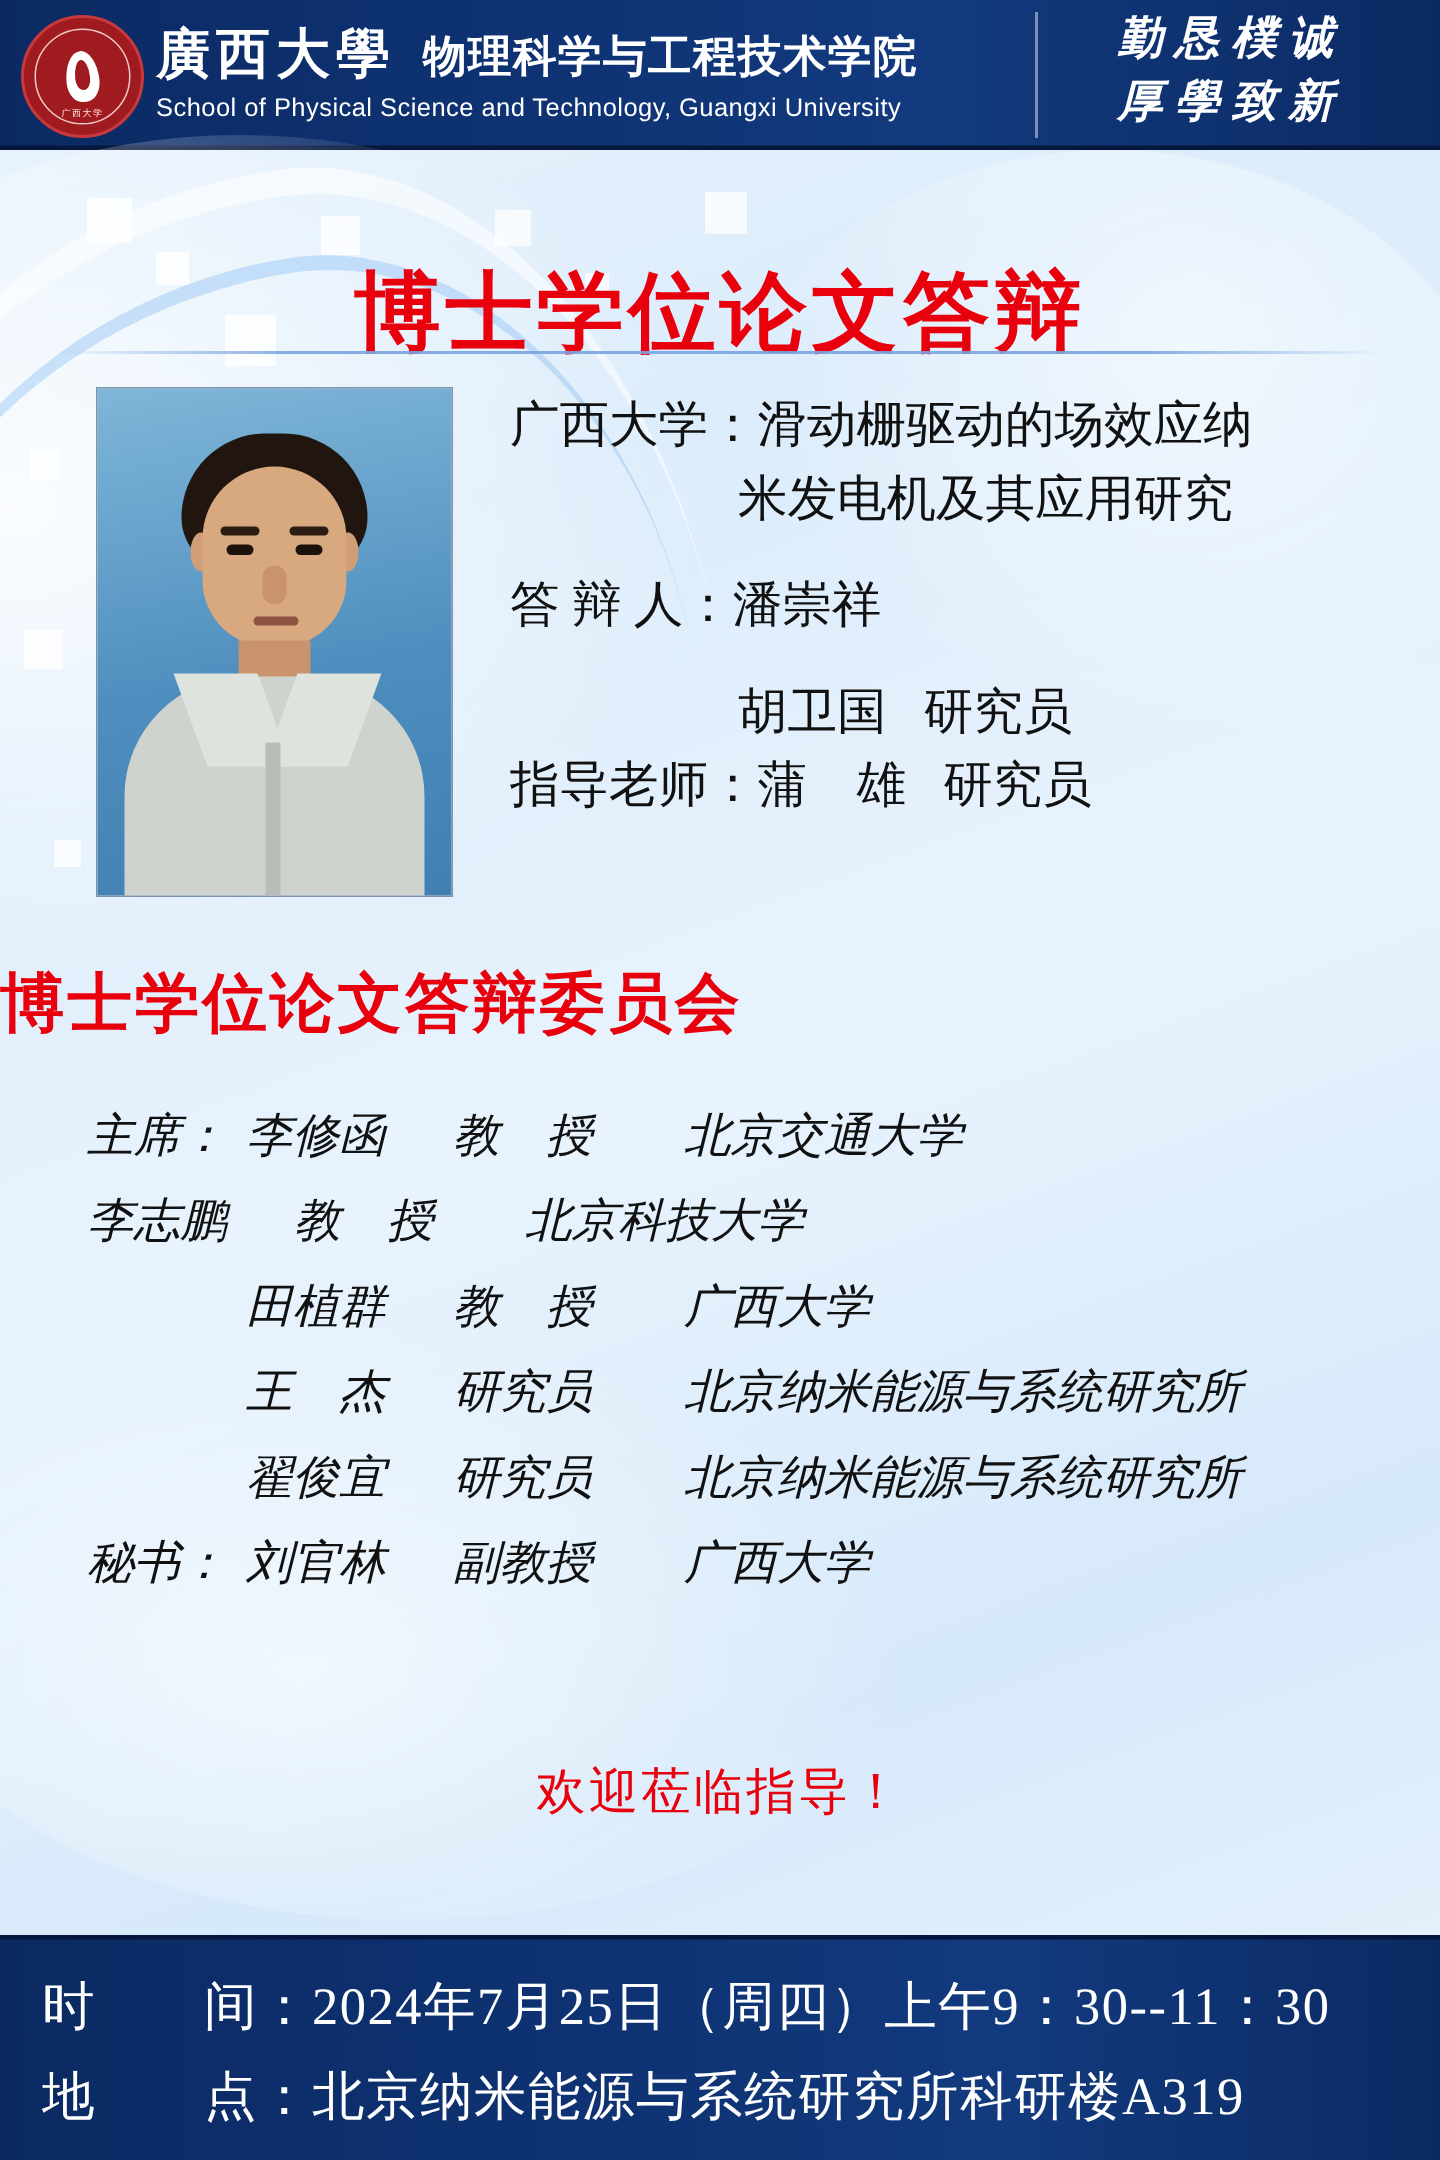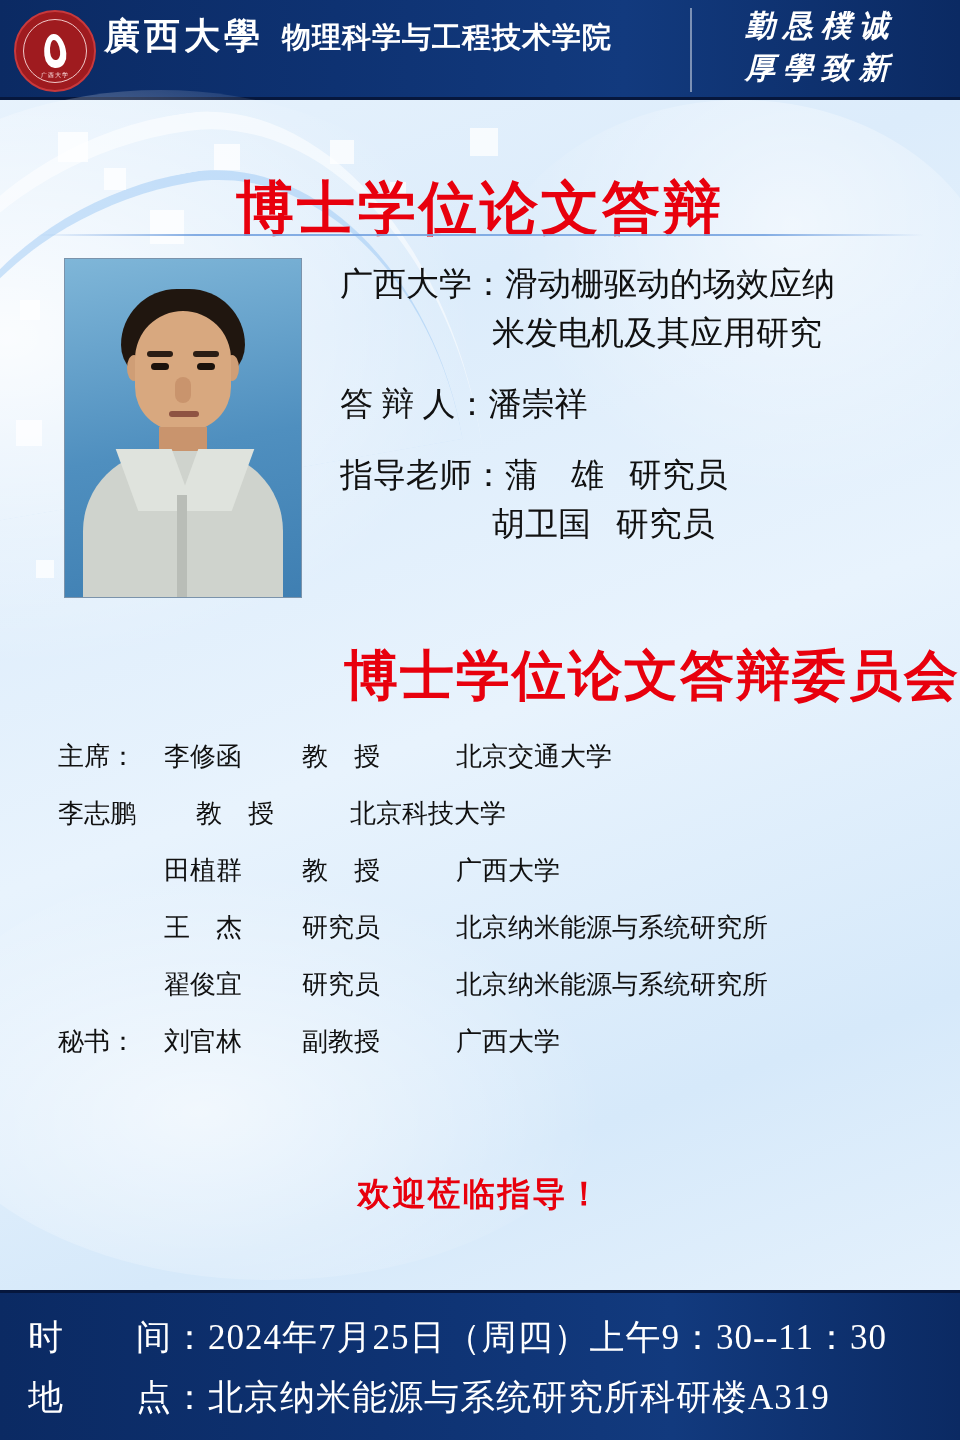--- a/index.html
+++ b/index.html
@@ -328,42 +328,43 @@
   .info-row.indent {
     padding-left: 152px;
   }
   .info-gap { height: 22px; }
 
   .committee-title {
     position: absolute;
     left: 0;
     top: 540px;
     width: 960px;
-    text-align: right;
+    text-align: left;
     color: #e8000d;
     font-family: "Liberation Serif", serif;
-    font-size: 54px;
+    font-size: 43px;
     font-weight: bold;
     letter-spacing: 2px;
   }
 
   .committee-list {
     position: absolute;
     left: 58px;
     top: 628px;
     width: 880px;
     font-family: "Liberation Serif", serif;
     color: #111111;
   }
   .c-row {
     display: flex;
     align-items: baseline;
-    font-size: 26px;
+    font-size: 31px;
     line-height: 57px;
     white-space: nowrap;
+    font-style: italic;
   }
   .c-role {
     width: 106px;
     flex: 0 0 106px;
   }
   .c-name {
     width: 138px;
     flex: 0 0 138px;
   }
   .c-rank {
@@ -376,21 +377,21 @@
 
   .welcome {
     position: absolute;
     left: 0;
     top: 1072px;
     width: 960px;
     text-align: center;
     color: #e8000d;
     font-family: "Liberation Serif", serif;
     font-size: 33px;
-    font-weight: bold;
+    font-weight: normal;
     letter-spacing: 2px;
   }
 
   
   .footer {
     position: absolute;
     left: 0;
     top: 1290px;
     width: 960px;
     height: 150px;
@@ -426,20 +427,21 @@
 
   <div class="header">
     <div class="logo-seal">
       <div class="inner-ring">
         <div class="flame"></div>
         <div class="seal-text">广西大学</div>
       </div>
     </div>
     <div class="univ-cn">廣西大學</div>
     <div class="college-cn">物理科学与工程技术学院</div>
+    <div class="school-en">School of Physical Science and Technology, Guangxi University</div>
     <div class="header-divider"></div>
     <div class="motto">
       <div class="m1">勤恳樸诚</div>
       <div class="m2">厚學致新</div>
     </div>
   </div>
 
   <div class="bg-swoosh sw1"></div>
   <div class="bg-swoosh sw2"></div>
   <div class="bg-swoosh sw3"></div>
@@ -485,25 +487,25 @@
         <span>广西大学：</span><span>滑动栅驱动的场效应纳</span>
       </div>
       <div class="info-row indent">
         <span>米发电机及其应用研究</span>
       </div>
       <div class="info-gap"></div>
       <div class="info-row">
         <span>答 辩 人：</span><span>潘崇祥</span>
       </div>
       <div class="info-gap"></div>
+      <div class="info-row indent">
+        <span>胡卫国</span>&nbsp;&nbsp;&nbsp;<span>研究员</span>
+      </div>
       <div class="info-row">
         <span>指导老师：</span><span>蒲　雄</span>&nbsp;&nbsp;&nbsp;<span>研究员</span>
-      </div>
-      <div class="info-row indent">
-        <span>胡卫国</span>&nbsp;&nbsp;&nbsp;<span>研究员</span>
       </div>
     </div>
 
     <div class="committee-title">博士学位论文答辩委员会</div>
 
     <div class="committee-list">
       <div class="c-row">
         <span class="c-role">主席：</span>
         <span class="c-name">李修函</span>
         <span class="c-rank">教　授</span>

